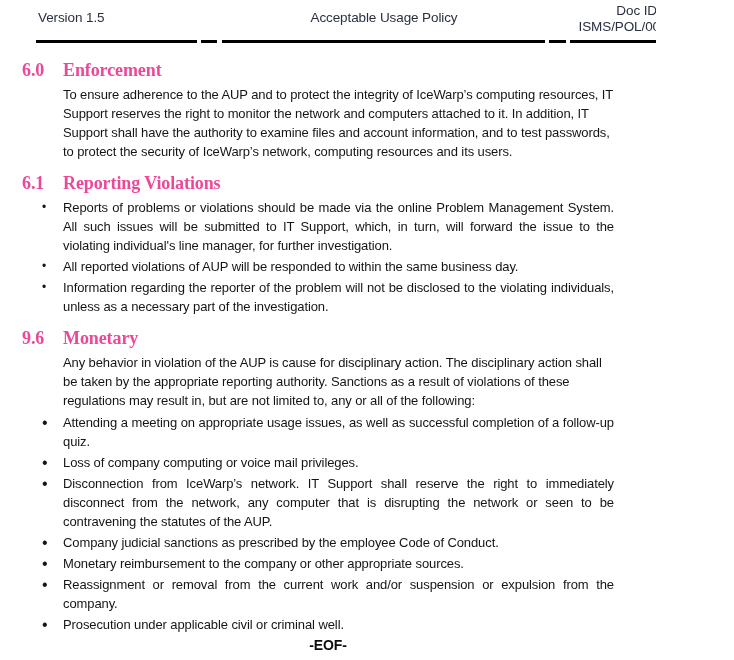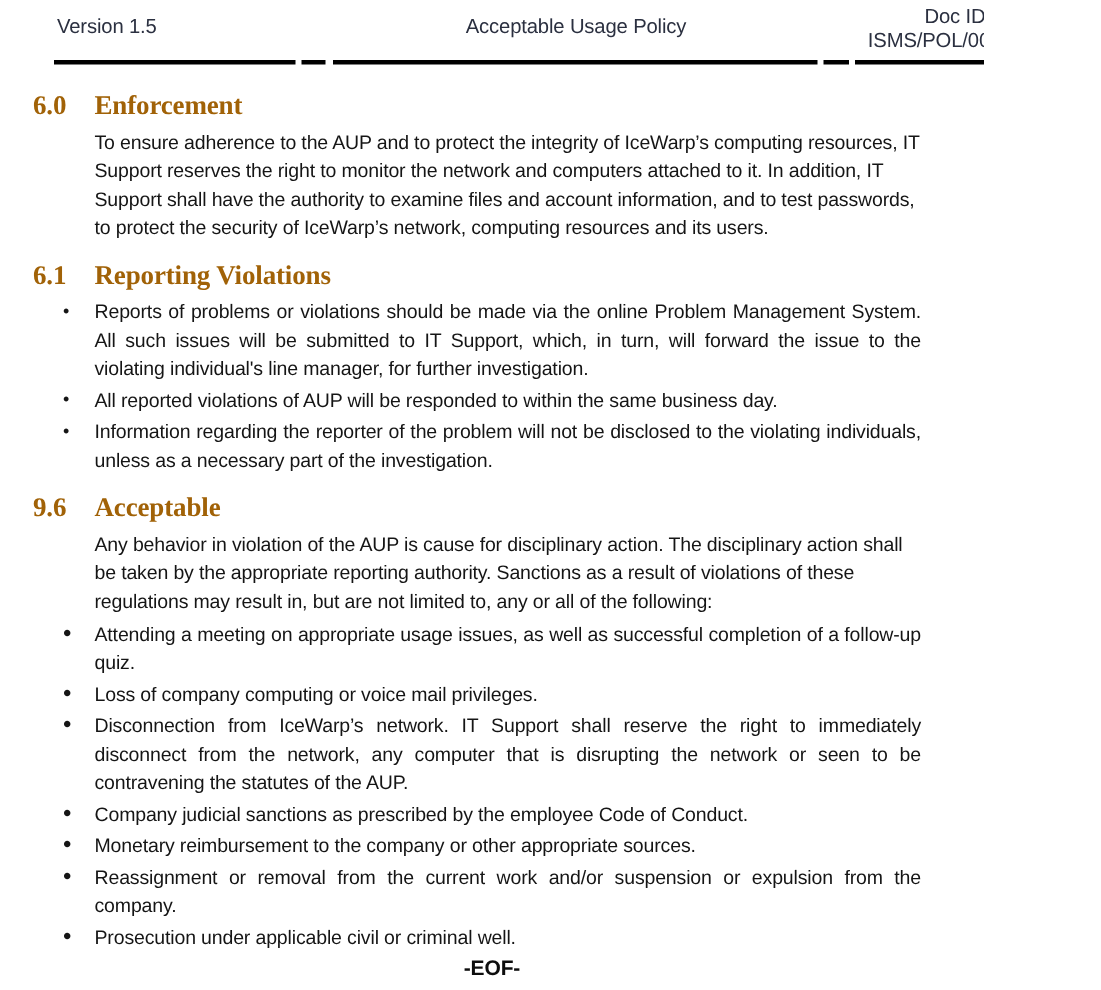--- a/index.html
+++ b/index.html
@@ -41,21 +41,21 @@
   .section{
     padding-left:22px;
     padding-right:42px;
   }
   .sec-head{
     display:flex;
     font-family:"Liberation Serif","DejaVu Serif",serif;
     font-weight:bold;
     font-size:18px;
     line-height:24px;
-    color:#a16207;
+    color:#ec4899;
   }
   .s60 .sec-head{margin-top:15px;}
   .s61 .sec-head{margin-top:10px;}
   .s62 .sec-head{margin-top:10px;}
   .sec-num{width:41px;flex:none;}
   .sec-title{flex:1;}
   .sec-para{
     margin:3px 0 0 41px;
     line-height:19px;
     text-align:left;
@@ -141,21 +141,21 @@
       <div class="bullet">
         <span class="dot dot-sm">•</span>
         <span class="btext">Information regarding the reporter of the problem will not be disclosed to the violating individuals, unless as a necessary part of the investigation.</span>
       </div>
     </div>
   </div>
 
   <div class="section s62">
     <div class="sec-head">
       <span class="sec-num">9.6</span>
-      <span class="sec-title">Acceptable</span>
+      <span class="sec-title">Monetary</span>
     </div>
     <p class="sec-para">Any behavior in violation of the AUP is cause for disciplinary action. The disciplinary action shall be taken by the appropriate reporting authority. Sanctions as a result of violations of these regulations may result in, but are not limited to, any or all of the following:</p>
     <div class="bullets">
       <div class="bullet">
         <span class="dot dot-lg">•</span>
         <span class="btext">Attending a meeting on appropriate usage issues, as well as successful completion of a follow-up quiz.</span>
       </div>
       <div class="bullet">
         <span class="dot dot-lg">•</span>
         <span class="btext">Loss of company computing or voice mail privileges.</span>

